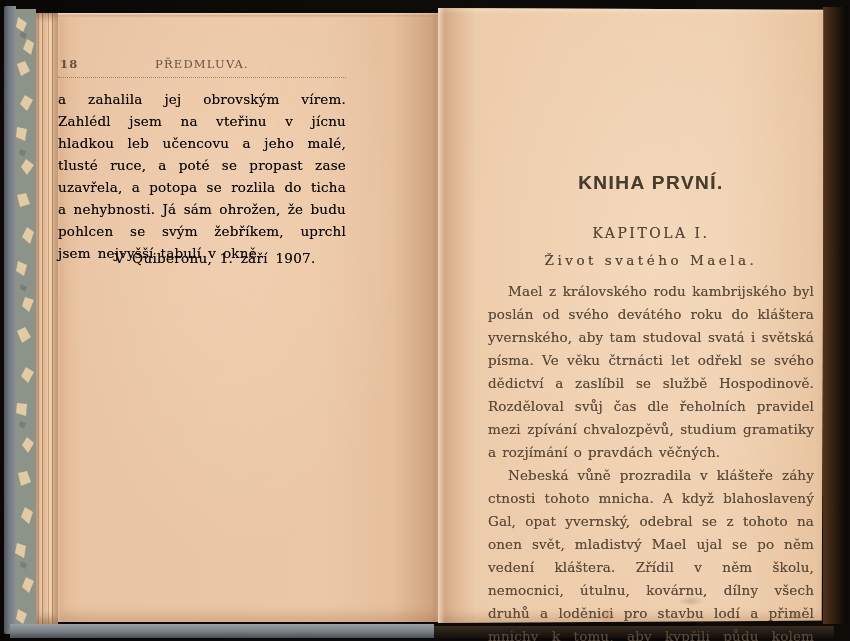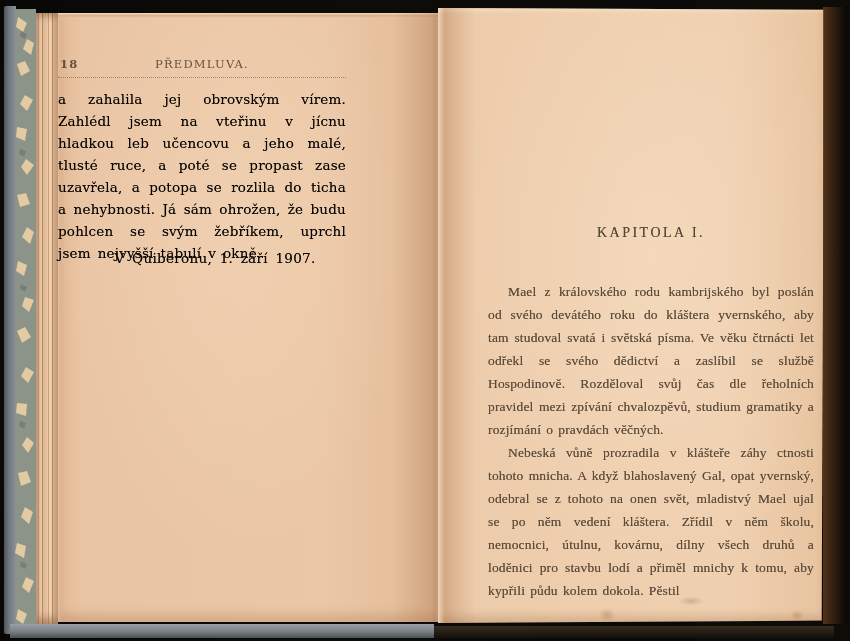--- a/index.html
+++ b/index.html
@@ -101,21 +101,21 @@
   }
   .lp-date {
     position:absolute; left:58px; top:250px; width:288px;
     font-size:13.5px; word-spacing:3px; letter-spacing:.3px;
     text-indent:26px;
     text-shadow:0 0 .6px rgba(90,74,57,.65);
     text-align:center;
   }
 
   
-  .rp-col { position:absolute; left:50px; width:326px; text-shadow:0 0 .6px rgba(80,66,50,.6);font-family:Liberation Serif, serif; }
+  .rp-col { position:absolute; left:50px; width:326px; text-shadow:0 0 .6px rgba(80,66,50,.6); }
   .rp-book-title {
     top:164px; text-align:center;
     font-family:"Liberation Sans", sans-serif;
     font-size:19px; font-weight:bold; letter-spacing:1.5px; color:#483c2e;
   }
   .rp-chapter {
     top:217px; text-align:center;
     font-size:14px; letter-spacing:2.5px; color:#554737;
   }
   .rp-subtitle {
@@ -179,21 +179,23 @@
   <div class="cover-bottom-dark"></div>
 
   <div class="lp-header">
     <span class="lp-pagenum">18</span>
     <span class="lp-running">PŘEDMLUVA.</span>
   </div>
   <div class="lp-body">a zahalila jej obrovským vírem. Zahlédl jsem na vteřinu v jícnu hladkou leb učencovu a jeho malé, tlusté ruce, a poté se propast zase uzavřela, a potopa se rozlila do ticha a nehybnosti. Já sám ohrožen, že budu pohlcen se svým žebříkem, uprchl jsem nejvyšší tabulí v okně.</div>
   <div class="lp-date">V Quiberonu, 1. září 1907.</div>
 
   <div class="page" style="left:438px; top:8px; width:386px; height:615px;">
+    <div class="rp-col rp-book-title">KNIHA PRVNÍ.</div>
     <div class="rp-col rp-chapter">KAPITOLA I.</div>
+    <div class="rp-col rp-subtitle">Život svatého Maela.</div>
     <div class="rp-col rp-body">
       <p>Mael z královského rodu kambrijského byl poslán od svého devátého roku do kláštera yvernského, aby tam studoval svatá i světská písma. Ve věku čtrnácti let odřekl se svého dědictví a zaslíbil se službě Hospodinově. Rozděloval svůj čas dle řeholních pravidel mezi zpívání chvalozpěvů, studium gramatiky a rozjímání o pravdách věčných.</p>
       <p>Nebeská vůně prozradila v klášteře záhy ctnosti tohoto mnicha. A když blahoslavený Gal, opat yvernský, odebral se z tohoto na onen svět, mladistvý Mael ujal se po něm vedení kláštera. Zřídil v něm školu, nemocnici, útulnu, kovárnu, dílny všech druhů a loděnici pro stavbu lodí a přiměl mnichy k tomu, aby kypřili půdu kolem dokola. Pěstil</p>
     </div>
     <div class="stain s1"></div>
     <div class="stain s2"></div>
     <div class="stain s3"></div>
   </div>
 
 </div>

